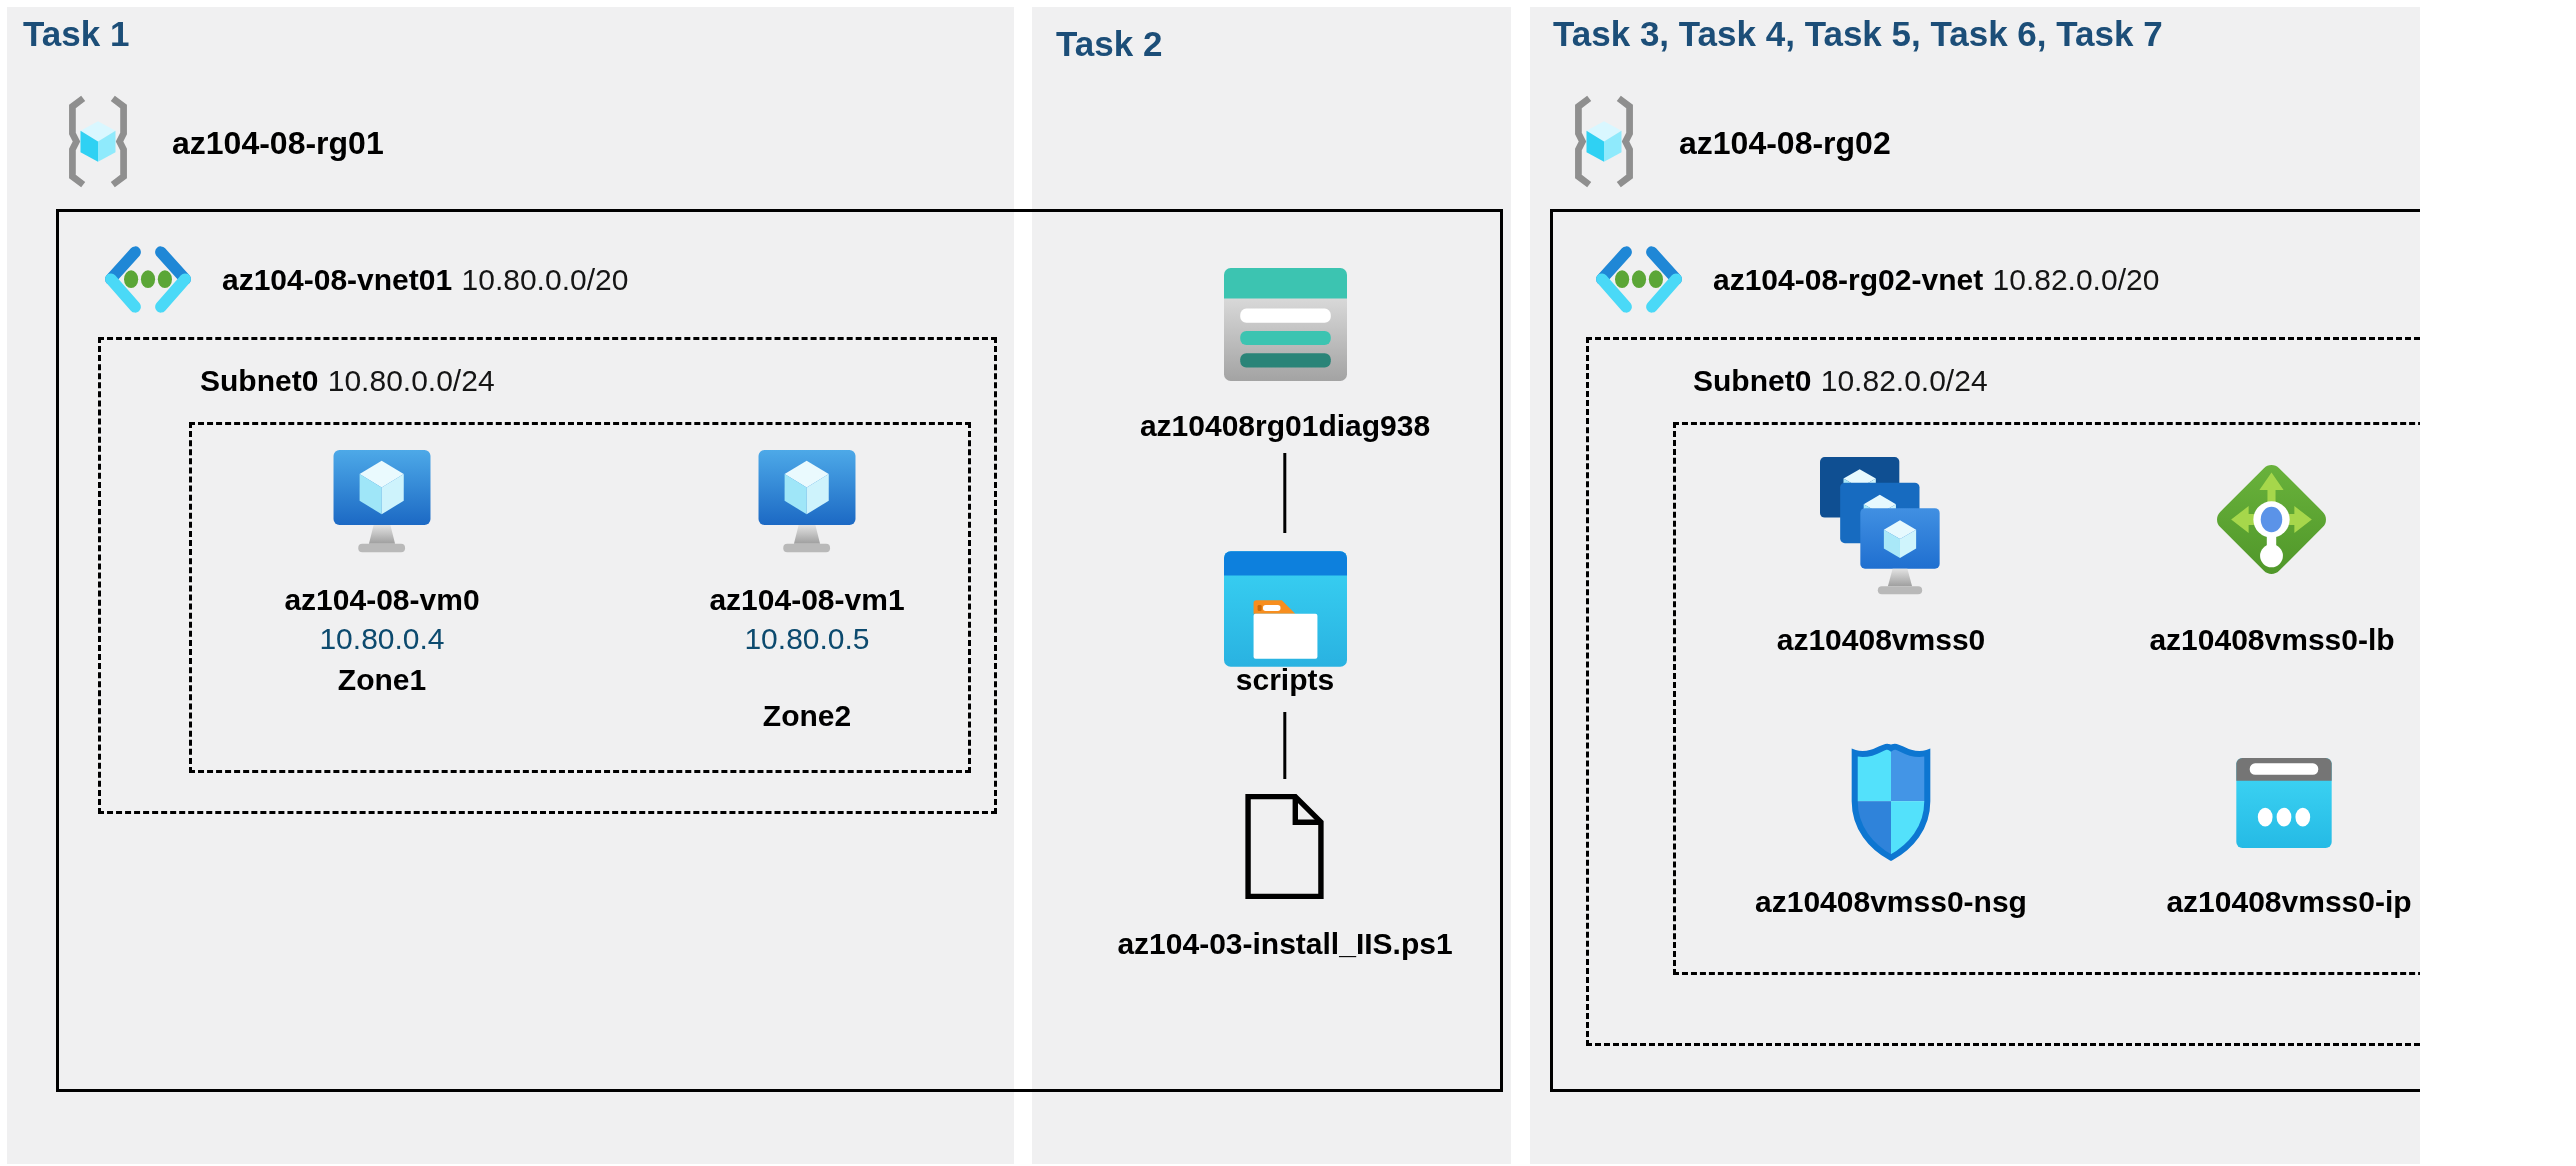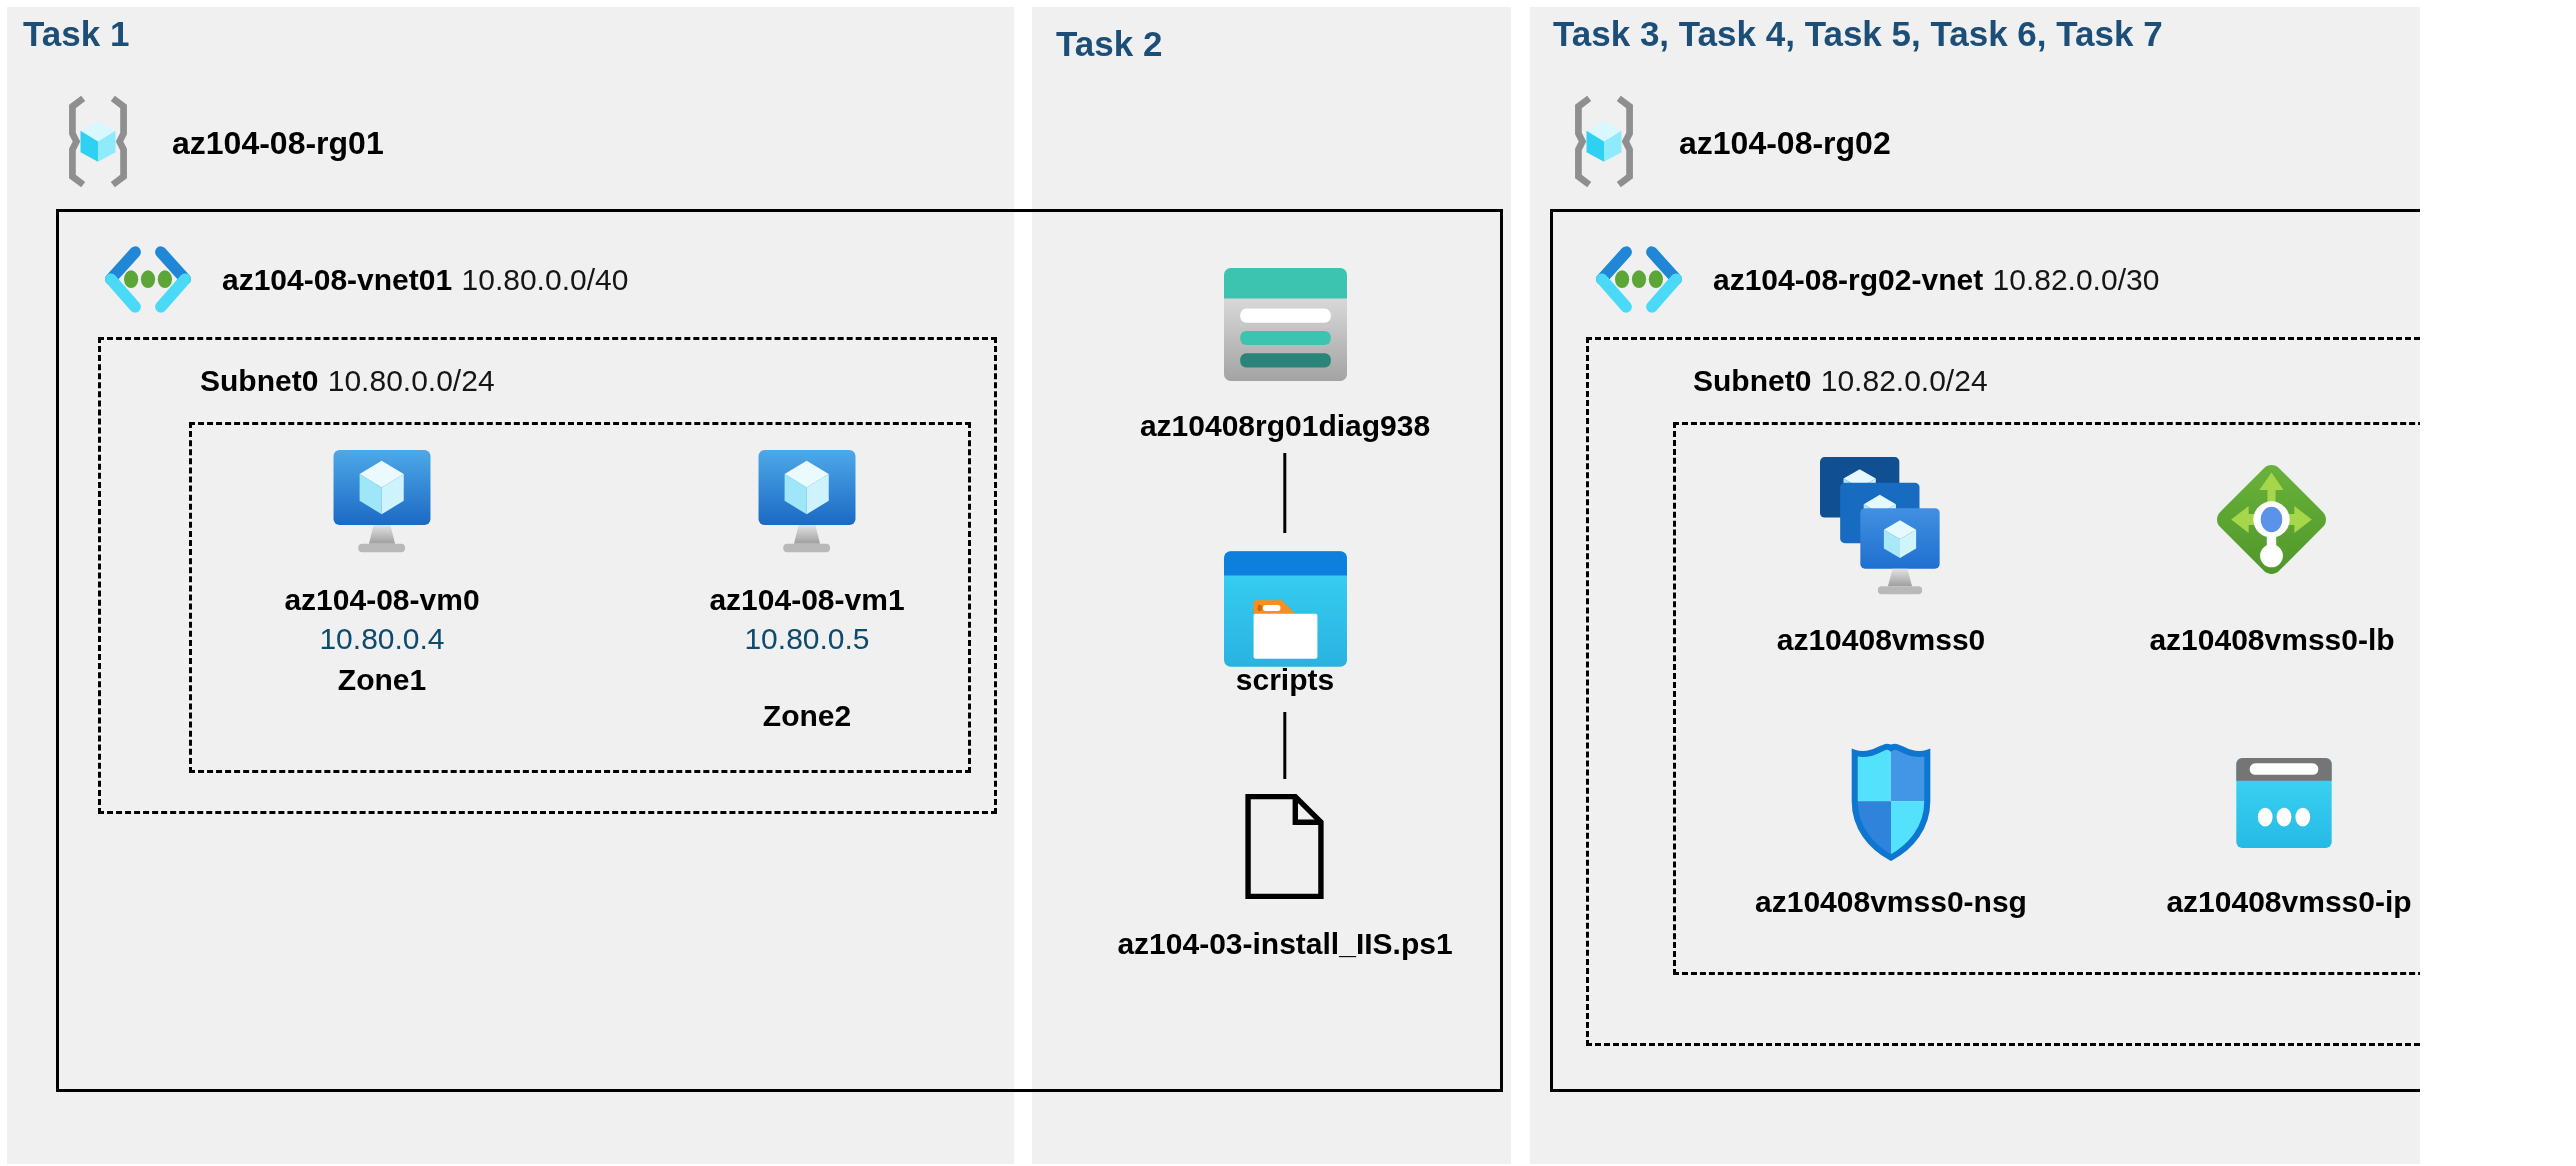--- a/index.html
+++ b/index.html
@@ -50,21 +50,21 @@
       <line x1="52" y1="12" x2="16" y2="52" stroke="#1f87d6" stroke-width="17" stroke-linecap="round"></line>
       <line x1="16" y1="52" x2="52" y2="93" stroke="#4ad9f7" stroke-width="17" stroke-linecap="round"></line>
       <line x1="90" y1="12" x2="126" y2="52" stroke="#1f87d6" stroke-width="17" stroke-linecap="round"></line>
       <line x1="126" y1="52" x2="90" y2="93" stroke="#4ad9f7" stroke-width="17" stroke-linecap="round"></line>
       <ellipse cx="46" cy="52" rx="10.5" ry="13" fill="#5ba637"></ellipse>
       <ellipse cx="71" cy="52" rx="10.5" ry="13" fill="#5ba637"></ellipse>
       <ellipse cx="96" cy="52" rx="10.5" ry="13" fill="#5ba637"></ellipse>
     </svg>
   </div>
   <div class="lbl vy" style="left:222px;top:280px">
-    <span class="name">az104-08-vnet01</span><span class="reg">10.80.0.0/40</span>
+    <span class="name">az104-08-vnet01</span><span class="reg">10.80.0.0/20</span>
   </div>
 
   <div class="dash" style="left:98px;top:337px;width:893px;height:471px"></div>
   <div class="lbl vy" style="left:200px;top:381px">
     <span class="name">Subnet0</span><span class="reg">10.80.0.0/24</span>
   </div>
 
   <div class="dash" style="left:189px;top:422px;width:776px;height:345px"></div>
 
   <div class="icon" style="left:333px;top:450px;width:98px;height:107px">
@@ -180,21 +180,21 @@
       <line x1="52" y1="12" x2="16" y2="52" stroke="#1f87d6" stroke-width="17" stroke-linecap="round"></line>
       <line x1="16" y1="52" x2="52" y2="93" stroke="#4ad9f7" stroke-width="17" stroke-linecap="round"></line>
       <line x1="90" y1="12" x2="126" y2="52" stroke="#1f87d6" stroke-width="17" stroke-linecap="round"></line>
       <line x1="126" y1="52" x2="90" y2="93" stroke="#4ad9f7" stroke-width="17" stroke-linecap="round"></line>
       <ellipse cx="46" cy="52" rx="10.5" ry="13" fill="#5ba637"></ellipse>
       <ellipse cx="71" cy="52" rx="10.5" ry="13" fill="#5ba637"></ellipse>
       <ellipse cx="96" cy="52" rx="10.5" ry="13" fill="#5ba637"></ellipse>
     </svg>
   </div>
   <div class="lbl vy" style="left:1713px;top:280px">
-    <span class="name">az104-08-rg02-vnet</span><span class="reg">10.82.0.0/30</span>
+    <span class="name">az104-08-rg02-vnet</span><span class="reg">10.82.0.0/20</span>
   </div>
 
   <div class="dash" style="left:1586px;top:337px;width:909px;height:703px"></div>
   <div class="lbl vy" style="left:1693px;top:381px">
     <span class="name">Subnet0</span><span class="reg">10.82.0.0/24</span>
   </div>
 
   <div class="dash" style="left:1673px;top:422px;width:781px;height:547px"></div>
 
   <div class="icon" style="left:1820px;top:457px;width:121px;height:138px">

